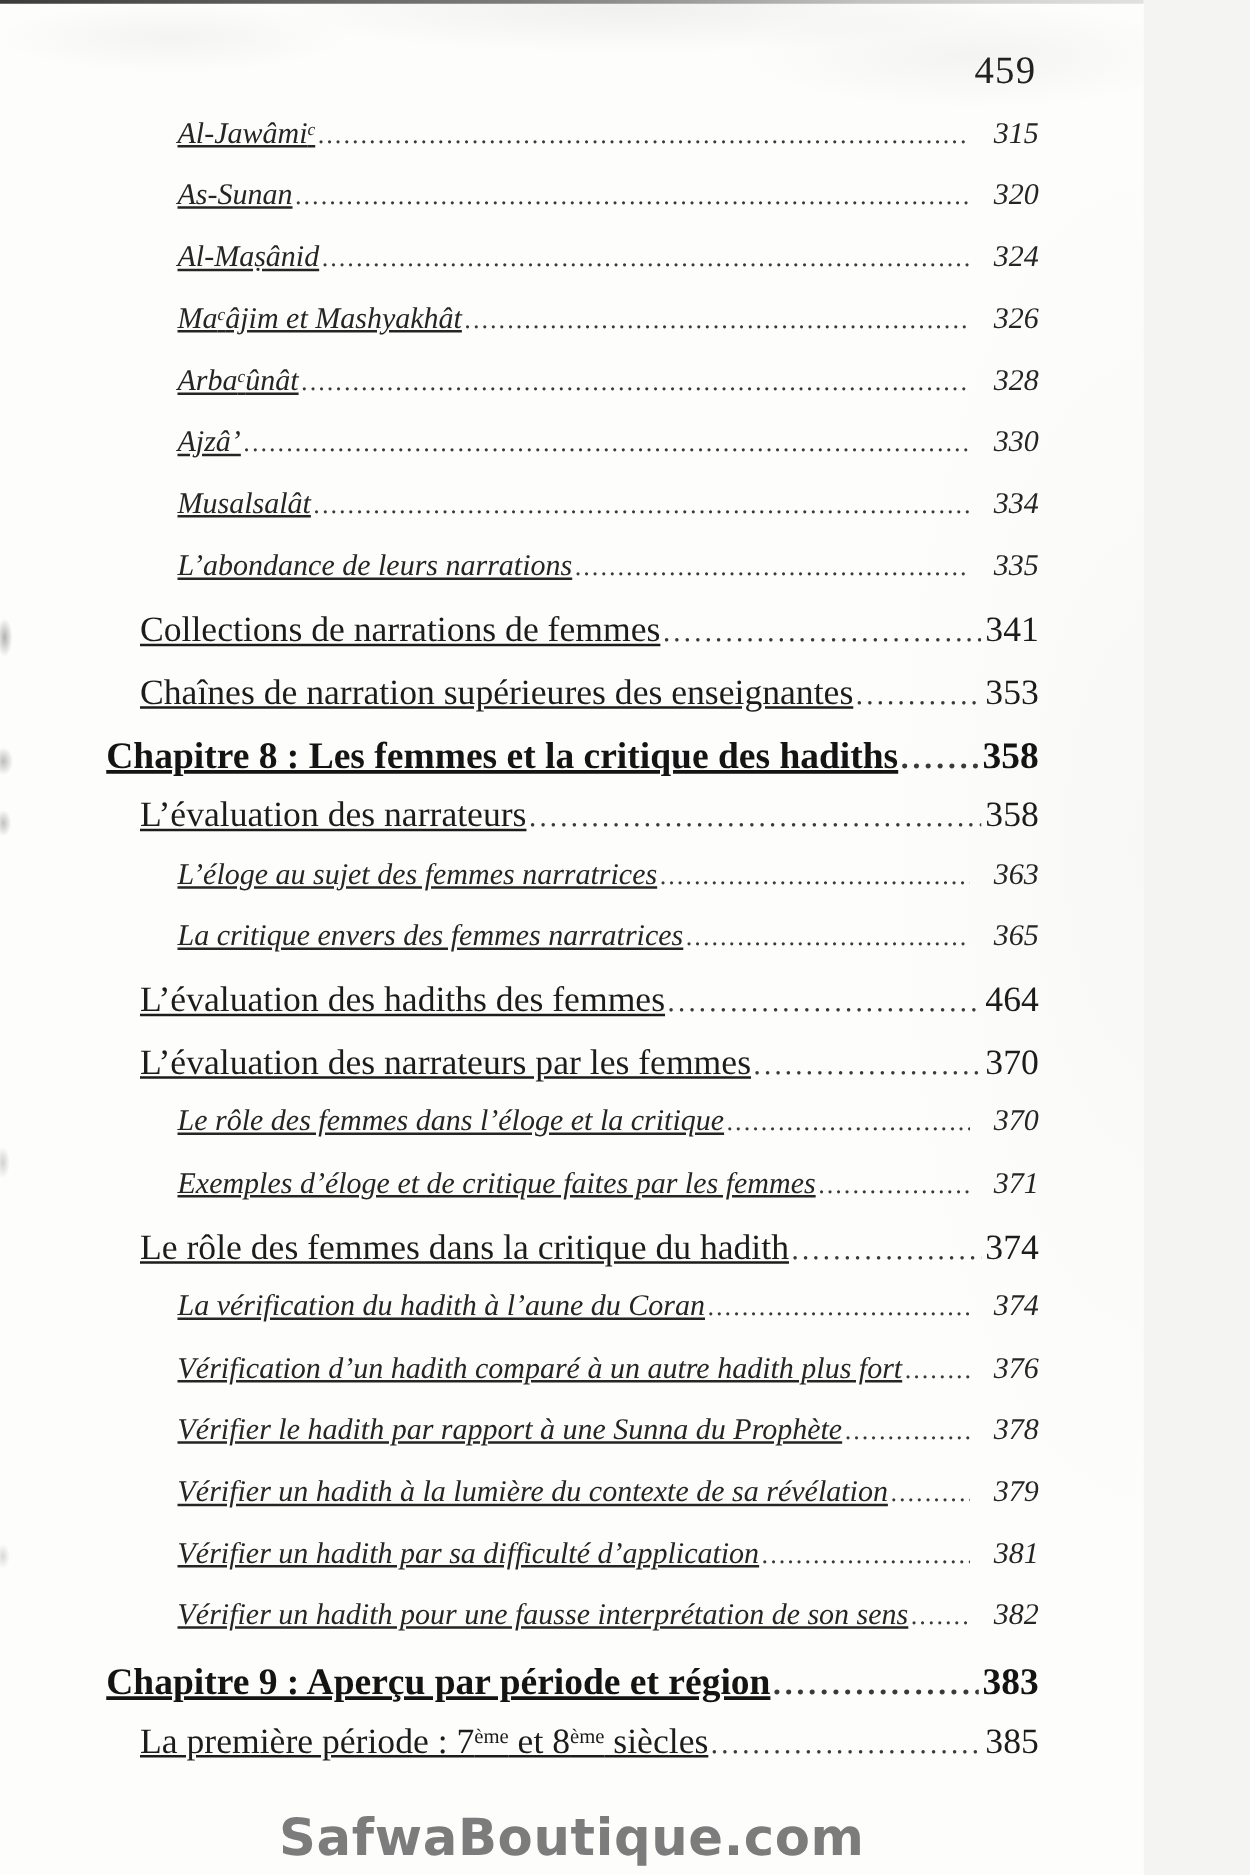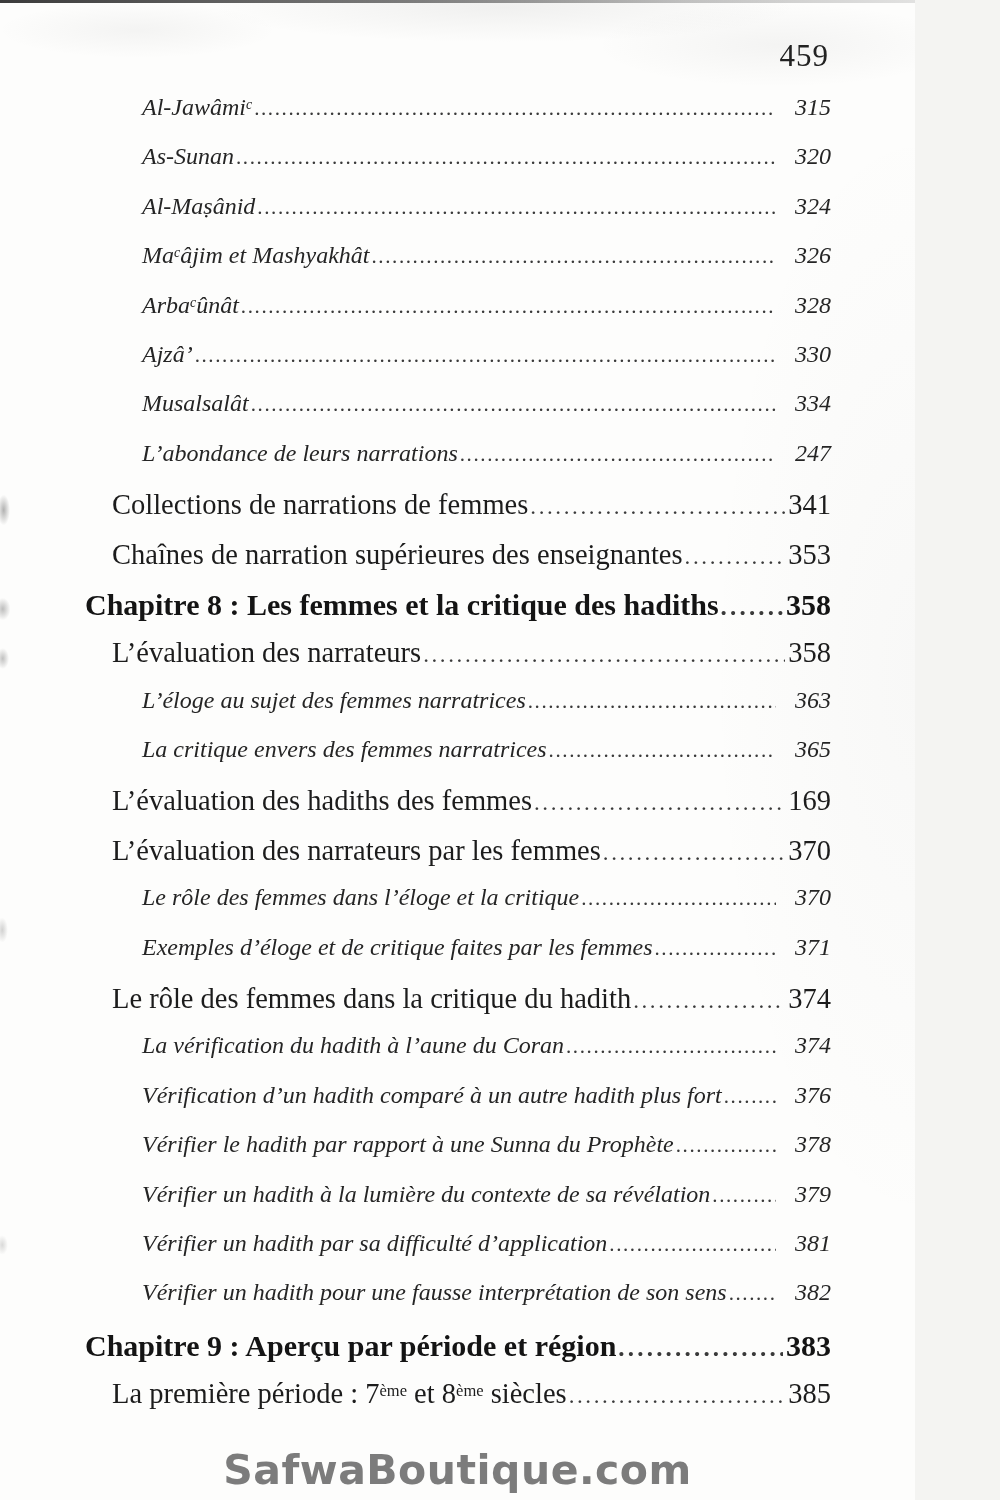--- a/index.html
+++ b/index.html
@@ -57,21 +57,21 @@
   .row.section {
     padding-left: 27px;
     font-size: 28.5px;
     color: #1c1c1c;
   }
   .row.chapter {
     font-size: 30px;
     font-weight: bold;
     color: #141414;
   }
-  .label { white-space: nowrap; }
+  .label { white-space: nowrap; text-decoration: underline; }
   .label sup {
     font-size: 0.58em;
     line-height: 0;
     vertical-align: 0.45em;
     letter-spacing: 0;
   }
   .dots {
     flex: 1 1 auto;
     overflow: hidden;
     white-space: nowrap;
@@ -136,21 +136,21 @@
         <span class="pg">330</span>
       </div>
       <div class="row sub">
         <span class="label">Musalsalât</span>
         <span class="dots"></span>
         <span class="pg">334</span>
       </div>
       <div class="row sub">
         <span class="label">L’abondance de leurs narrations</span>
         <span class="dots"></span>
-        <span class="pg">247</span>
+        <span class="pg">335</span>
       </div>
       <div class="row section">
         <span class="label">Collections de narrations de femmes</span>
         <span class="dots"></span>
         <span class="pg">341</span>
       </div>
       <div class="row section">
         <span class="label">Chaînes de narration supérieures des enseignantes</span>
         <span class="dots"></span>
         <span class="pg">353</span>
@@ -171,21 +171,21 @@
         <span class="pg">363</span>
       </div>
       <div class="row sub">
         <span class="label">La critique envers des femmes narratrices</span>
         <span class="dots"></span>
         <span class="pg">365</span>
       </div>
       <div class="row section">
         <span class="label">L’évaluation des hadiths des femmes</span>
         <span class="dots"></span>
-        <span class="pg">169</span>
+        <span class="pg">464</span>
       </div>
       <div class="row section">
         <span class="label">L’évaluation des narrateurs par les femmes</span>
         <span class="dots"></span>
         <span class="pg">370</span>
       </div>
       <div class="row sub">
         <span class="label">Le rôle des femmes dans l’éloge et la critique</span>
         <span class="dots"></span>
         <span class="pg">370</span>

